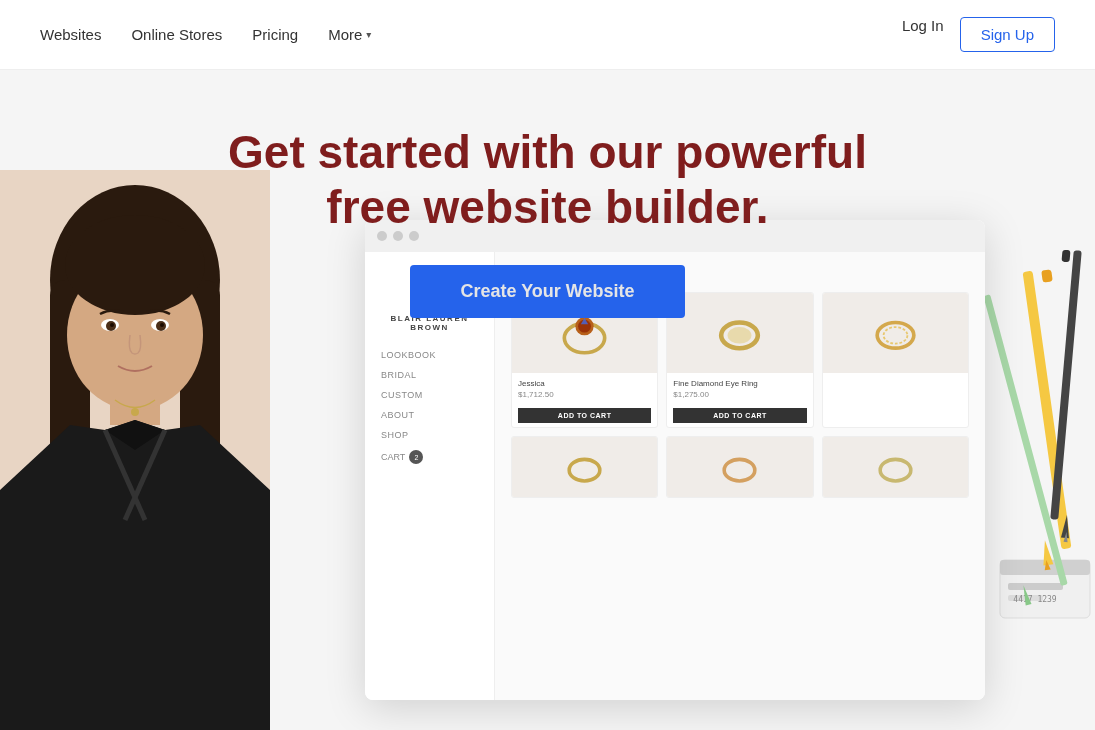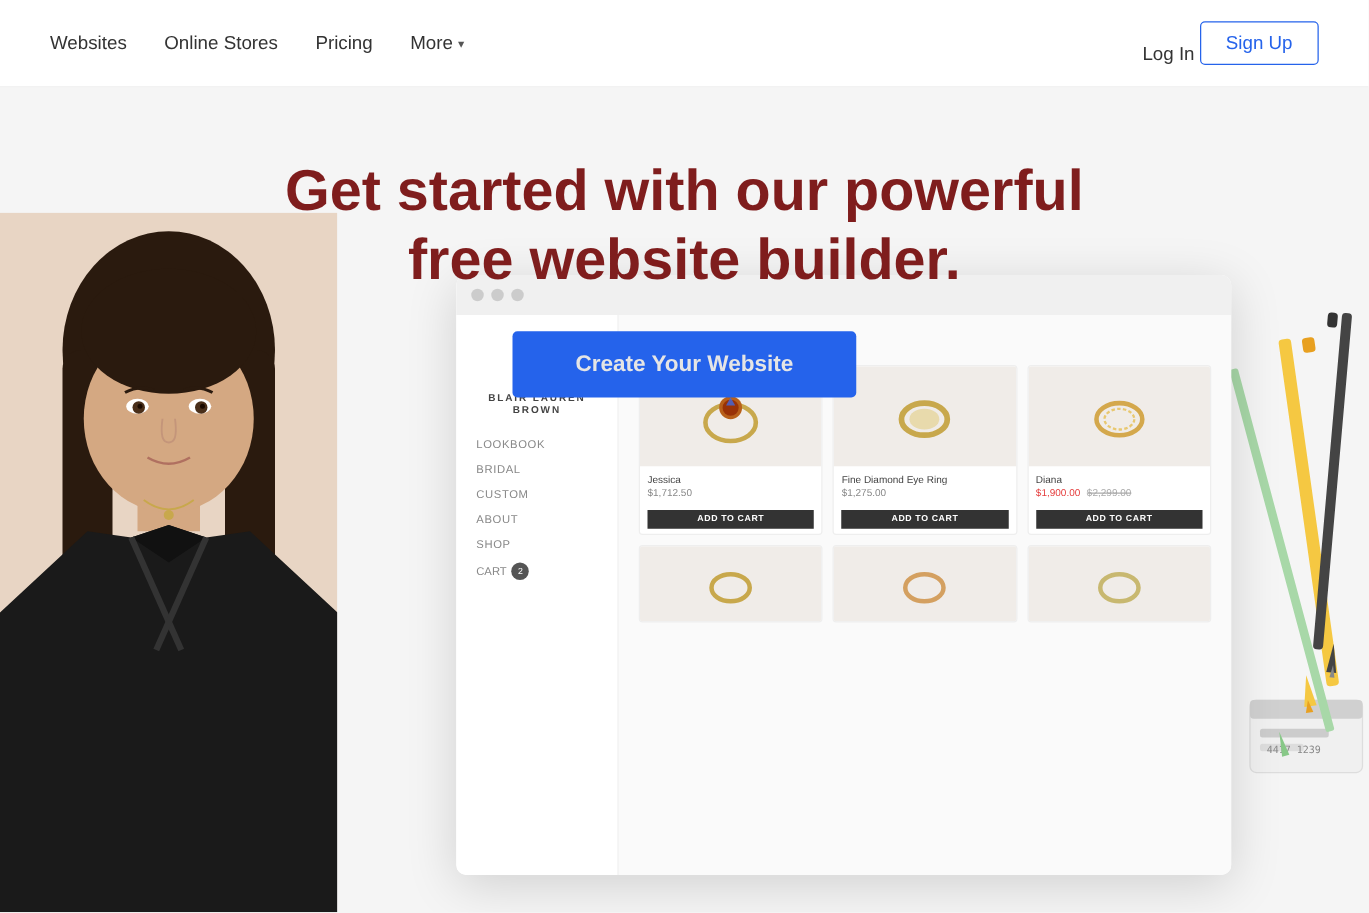--- a/index.html
+++ b/index.html
@@ -68,22 +68,22 @@
       justify-content: center;
     }
     .square-logo::after {
       content: '';
       width: 6px;
       height: 6px;
       border: 1px solid #fff;
     }
     .nav-right {
       display: flex;
-      align-items: flex-end;
-      gap: 4px;
+      align-items: flex-start;
+      gap: 16px;
     }
     .login-btn {
       text-decoration: none;
       color: #333;
       font-size: 15px;
       font-weight: 500;
     }
     .signup-btn {
       text-decoration: none;
       color: #2563eb;
@@ -458,28 +458,20 @@
             </div>
           </div>
 
           <div class="mockup-product-card">
             <div class="product-img-area">
               <svg viewBox="0 0 60 60" width="55" height="55">
                 <ellipse cx="30" cy="32" rx="20" ry="14" fill="none" stroke="#d4a84c" stroke-width="4"></ellipse>
                 <ellipse cx="30" cy="32" rx="13" ry="9" fill="none" stroke="#e8c870" stroke-width="2" stroke-dasharray="3,2"></ellipse>
               </svg>
             </div>
-            <div class="product-info">
-              <div class="product-name">Diana</div>
-              <div class="product-price">
-                <span class="sale-price">$1,900.00</span>
-                <span class="orig-price">$2,299.00</span>
-              </div>
-              <button class="add-to-cart-btn">ADD TO CART</button>
-            </div>
           </div>
         </div>
 
         <div class="mockup-product-grid-2">
           <div class="mockup-product-card">
             <div class="product-img-area-small">
               <svg viewBox="0 0 50 50" width="45" height="45">
                 <ellipse cx="25" cy="28" rx="17" ry="12" fill="none" stroke="#c8a84c" stroke-width="4"></ellipse>
               </svg>
             </div>

